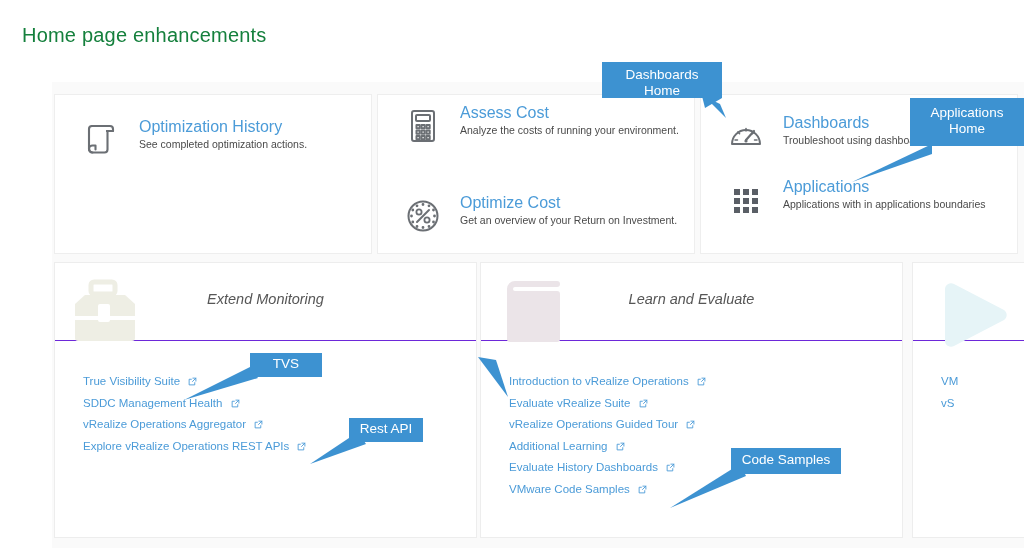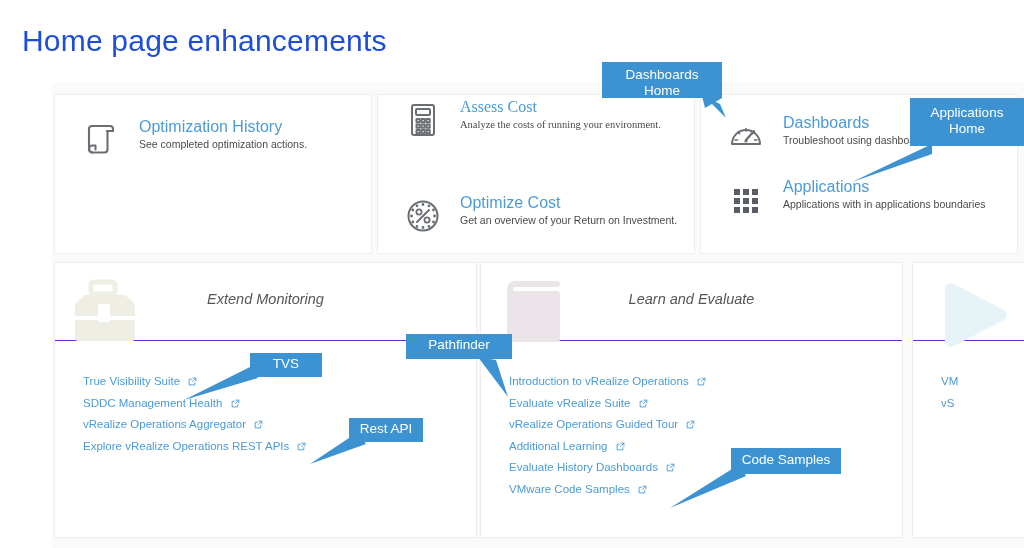--- a/index.html
+++ b/index.html
@@ -21,23 +21,23 @@
     height: 548px;
     background: #ffffff;
     overflow: hidden;
   }
 
   
   #page-title {
     position: absolute;
     left: 22px;
     top: 24px;
-    font-size: 30px;
+    font-size: 20px;
     font-weight: 400;
-    color: #1d4ed8;
+    color: #15803d;
     letter-spacing: 0.2px;
     white-space: nowrap;
   }
 
   
   #screenshot {
     position: absolute;
     left: 52px;
     top: 82px;
     width: 972px;
@@ -196,21 +196,21 @@
             </svg>
           </div>
           <div class="ftxt">
             <div class="ftitle">Optimization History</div>
             <div class="fdesc">See completed optimization actions.</div>
           </div>
         </div>
       </div>
 
       <div class="card card-t2">
-        <div class="feature" style="left:22px; top:2px;font-family:Liberation Serif, serif;">
+        <div class="feature" style="left:22px; top:8px;">
           <div class="fico">
             <svg viewBox="0 0 46 46" fill="none" stroke="#6b6f74" stroke-width="2" stroke-linecap="round" stroke-linejoin="round">
               <rect x="12" y="8" width="22" height="30" rx="2"></rect>
               <rect x="16" y="12" width="14" height="6" rx="1"></rect>
               <rect x="16.5" y="22" width="3.2" height="3.2"></rect>
               <rect x="21.5" y="22" width="3.2" height="3.2"></rect>
               <rect x="26.5" y="22" width="3.2" height="3.2"></rect>
               <rect x="16.5" y="27.5" width="3.2" height="3.2"></rect>
               <rect x="21.5" y="27.5" width="3.2" height="3.2"></rect>
               <rect x="26.5" y="27.5" width="3.2" height="3.2"></rect>
@@ -475,23 +475,20 @@
   </div>
   <div class="callout" style="left:250px; top:353px; width:72px; height:24px; padding-top:3px;">
     <div>TVS</div>
   </div>
 
   <div class="callout-tail" style="left:460px; top:352px; width:100px; height:60px;">
     <svg width="100" height="60" viewBox="0 0 100 60">
       <path d="M18 5 L48 45 L36 8 Z" fill="#3d92d1"></path>
     </svg>
   </div>
-  <div class="callout" style="left:406px; top:334px; width:106px; height:25px; padding-top:3px;">
-    <div>Pathfinder</div>
-  </div>
 
   <div class="callout-tail" style="left:290px; top:430px; width:130px; height:42px;">
     <svg width="130" height="42" viewBox="0 0 130 42">
       <path d="M68 2 L76 14 L20 34 Z" fill="#3d92d1"></path>
     </svg>
   </div>
   <div class="callout" style="left:349px; top:418px; width:74px; height:24px; padding-top:3px;">
     <div>Rest API</div>
   </div>
 

